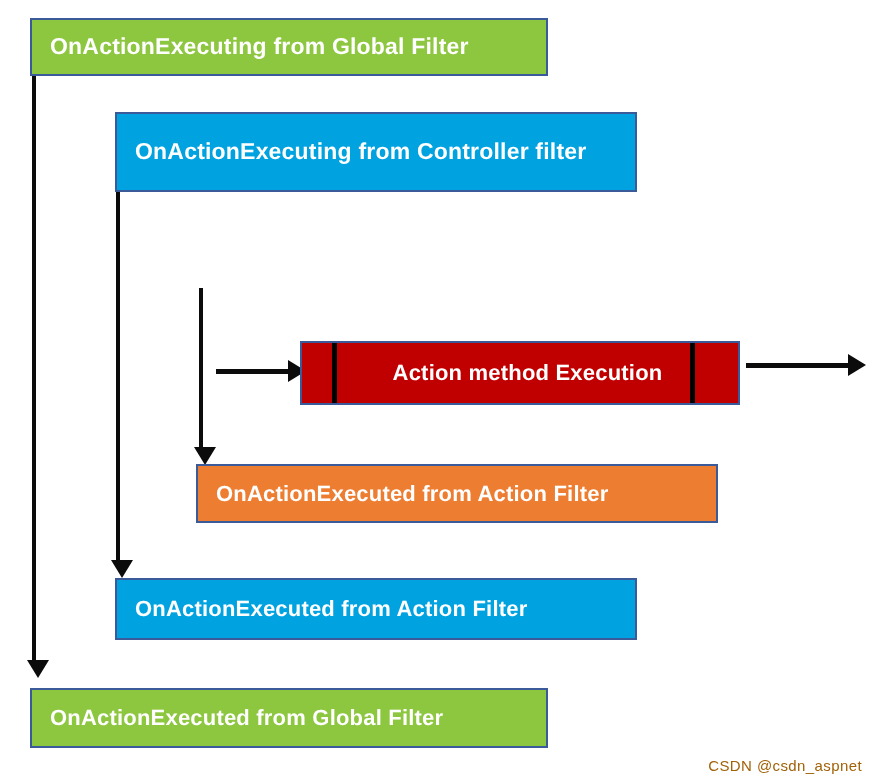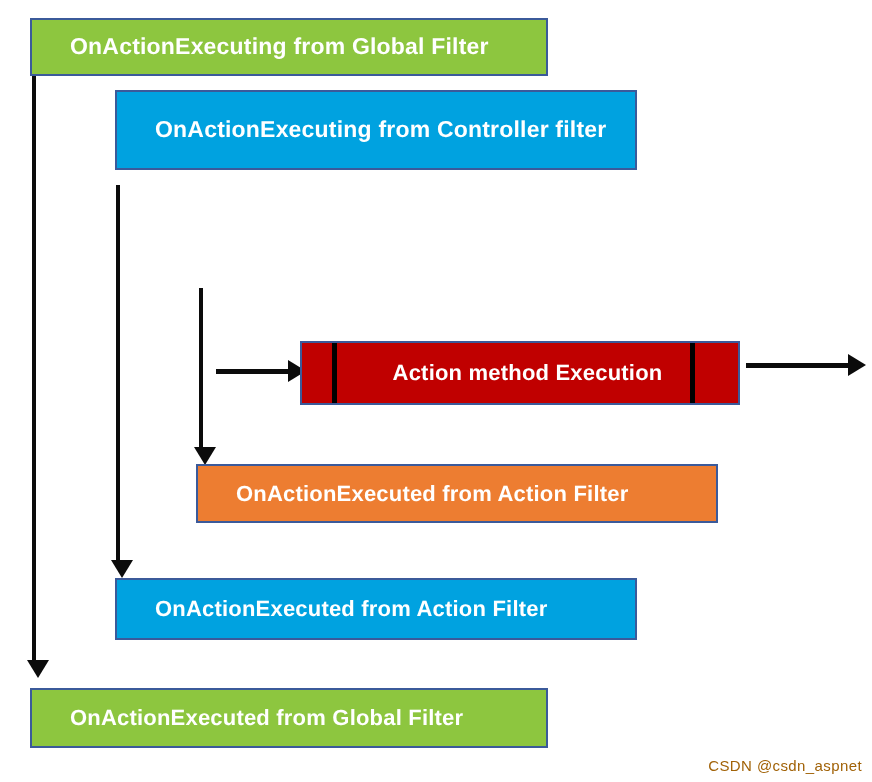--- a/index.html
+++ b/index.html
@@ -25,32 +25,32 @@
     display: flex;
     align-items: center;
     color: #ffffff;
     font-weight: bold;
     letter-spacing: 0.2px;
     line-height: 1.18;
     text-rendering: geometricPrecision;
   }
   .node .label {
     display: block;
-    padding-left: 38px;
+    padding-left: 18px;
     padding-right: 12px;
   }
 
   
   #node-global-executing {
     left: 30px; top: 18px; width: 518px; height: 58px;
     background: #8DC63F;
     font-size: 23px;
   }
   #node-controller-executing {
-    left: 115px; top: 90px; width: 522px; height: 80px;
+    left: 115px; top: 112px; width: 522px; height: 80px;
     background: #00A2E0;
     font-size: 23px;
   }
   #node-action-executing {
     left: 196px; top: 223px; width: 522px; height: 65px;
     background: #ED7D31;
     font-size: 22px;
   }
   #node-action-method {
     left: 300px; top: 341px; width: 440px; height: 64px;

